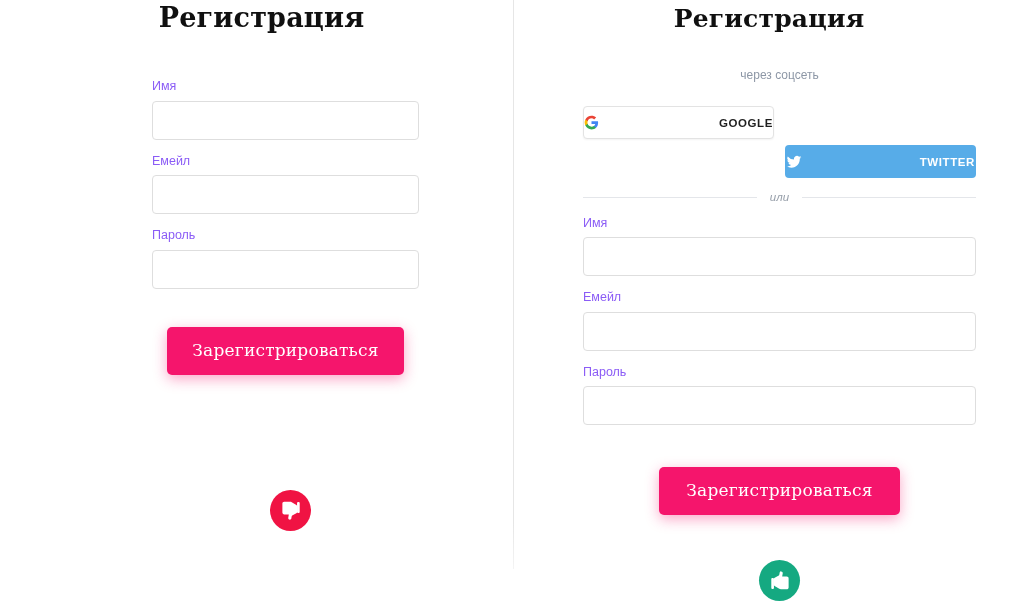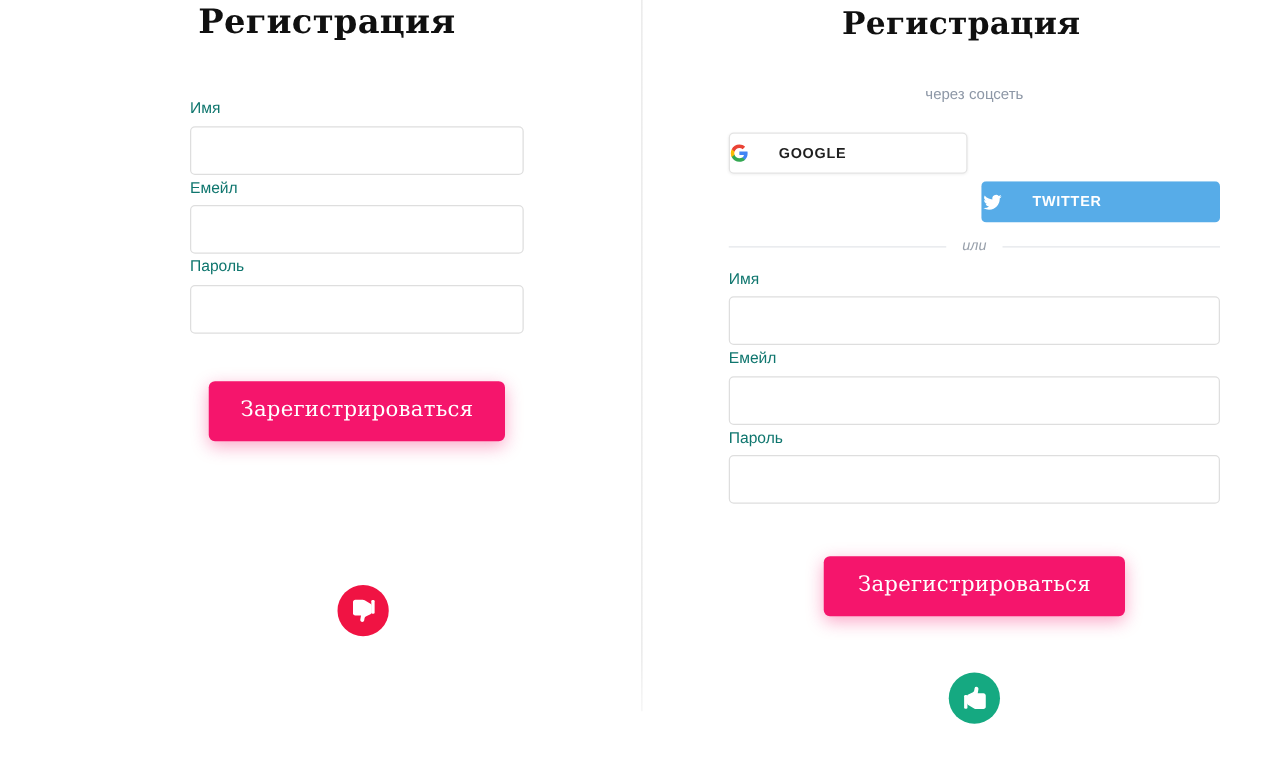--- a/index.html
+++ b/index.html
@@ -45,40 +45,40 @@
   
   .form {
     margin: 0 auto;
   }
   .panel-left .form  { width: 267px; margin-left: 152px; margin-top: 47px; }
   .panel-right .form { width: 393px; margin-left: 69px; margin-top: 13px; }
 
   .field { margin-bottom: 0; }
   .field-label {
     font-size: 12.5px;
-    color: #0f766e;
+    color: #8b5cf6;
     line-height: 1;
     margin-bottom: 8px;
     display: block;
   }
   .panel-right .field-label { font-size: 12.5px; }
   .text-input {
     display: block;
     width: 100%;
     height: 39px;
     border: 1px solid #dedede;
     border-radius: 4px;
     background: #ffffff;
     outline: none;
     font-size: 13px;
     color: #333;
     padding: 0 10px;
     font-family: "Liberation Sans", sans-serif;
   }
-  .field + .field { margin-top: 4px; }
+  .field + .field { margin-top: 15px; }
 
   
   .submit-wrap { text-align: center; }
   .panel-left  .submit-wrap { margin-top: 38px; }
   .panel-right .submit-wrap { margin-top: 42px; }
   .submit-btn {
     display: inline-block;
     border: none;
     border-radius: 5px;
     background: #f5156c;
@@ -102,21 +102,21 @@
     margin-bottom: 25px;
     line-height: 1;
   }
   .social-row { display: flex; gap: 11px; }
   .social-btn {
     flex: 1 1 0;
     height: 33px;
     border-radius: 4px;
     display: flex;
     align-items: center;
-    justify-content: flex-start;
+    justify-content: space-between;
     gap: 24px;
     font-size: 11.5px;
     font-weight: bold;
     letter-spacing: 0.6px;
     cursor: pointer;
     border: 1px solid transparent;
     user-select: none;
   }
   .social-btn.google   { background: #ffffff; color: #1f1f1f; border-color: #e3e3e3; box-shadow: 0 1px 2px rgba(0,0,0,0.05); }
   .social-btn.facebook { background: #3d5a98; color: #ffffff; }

